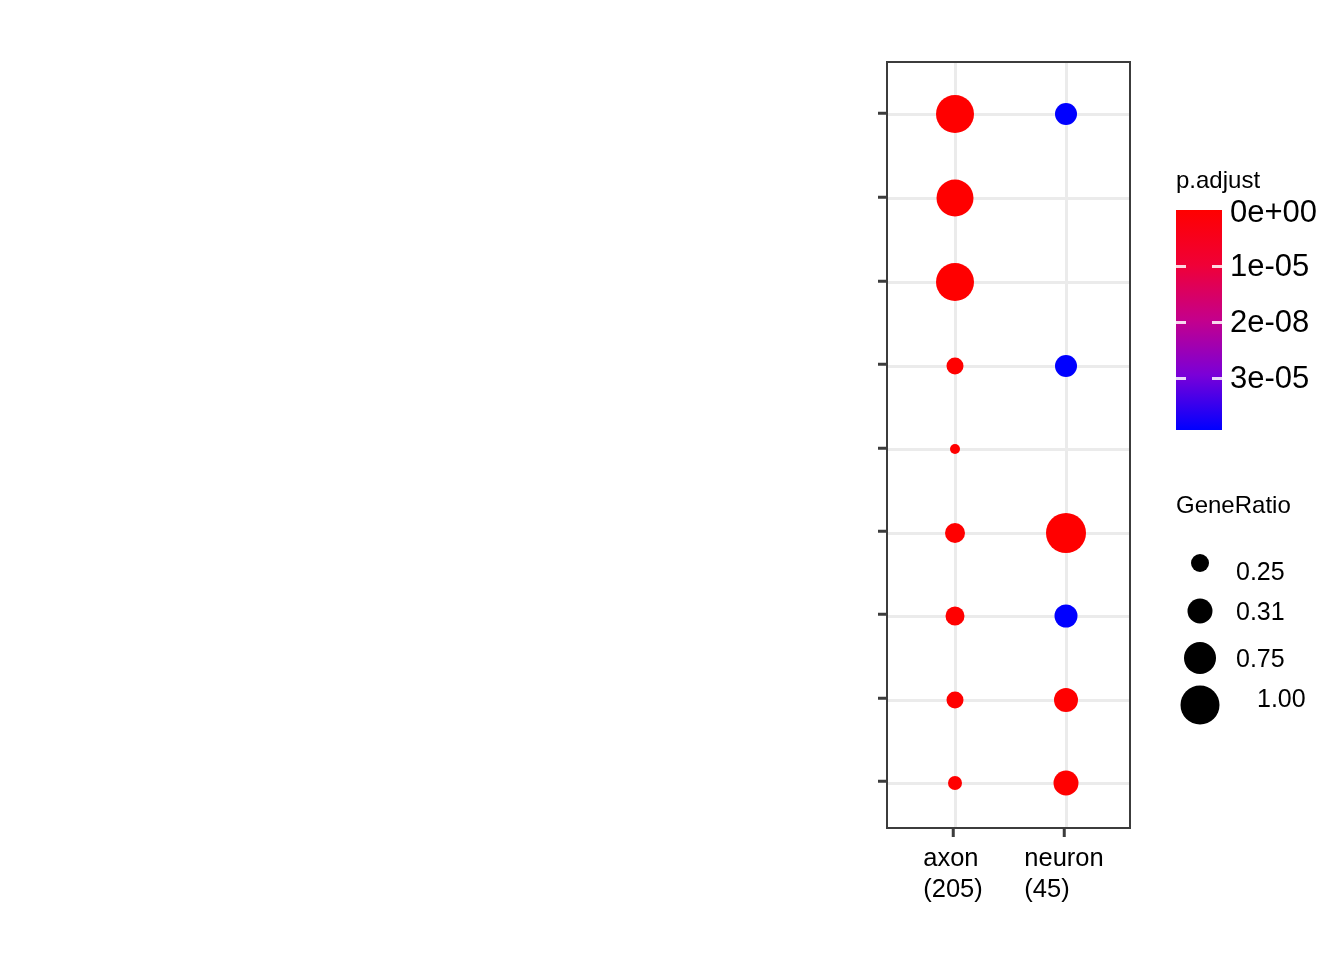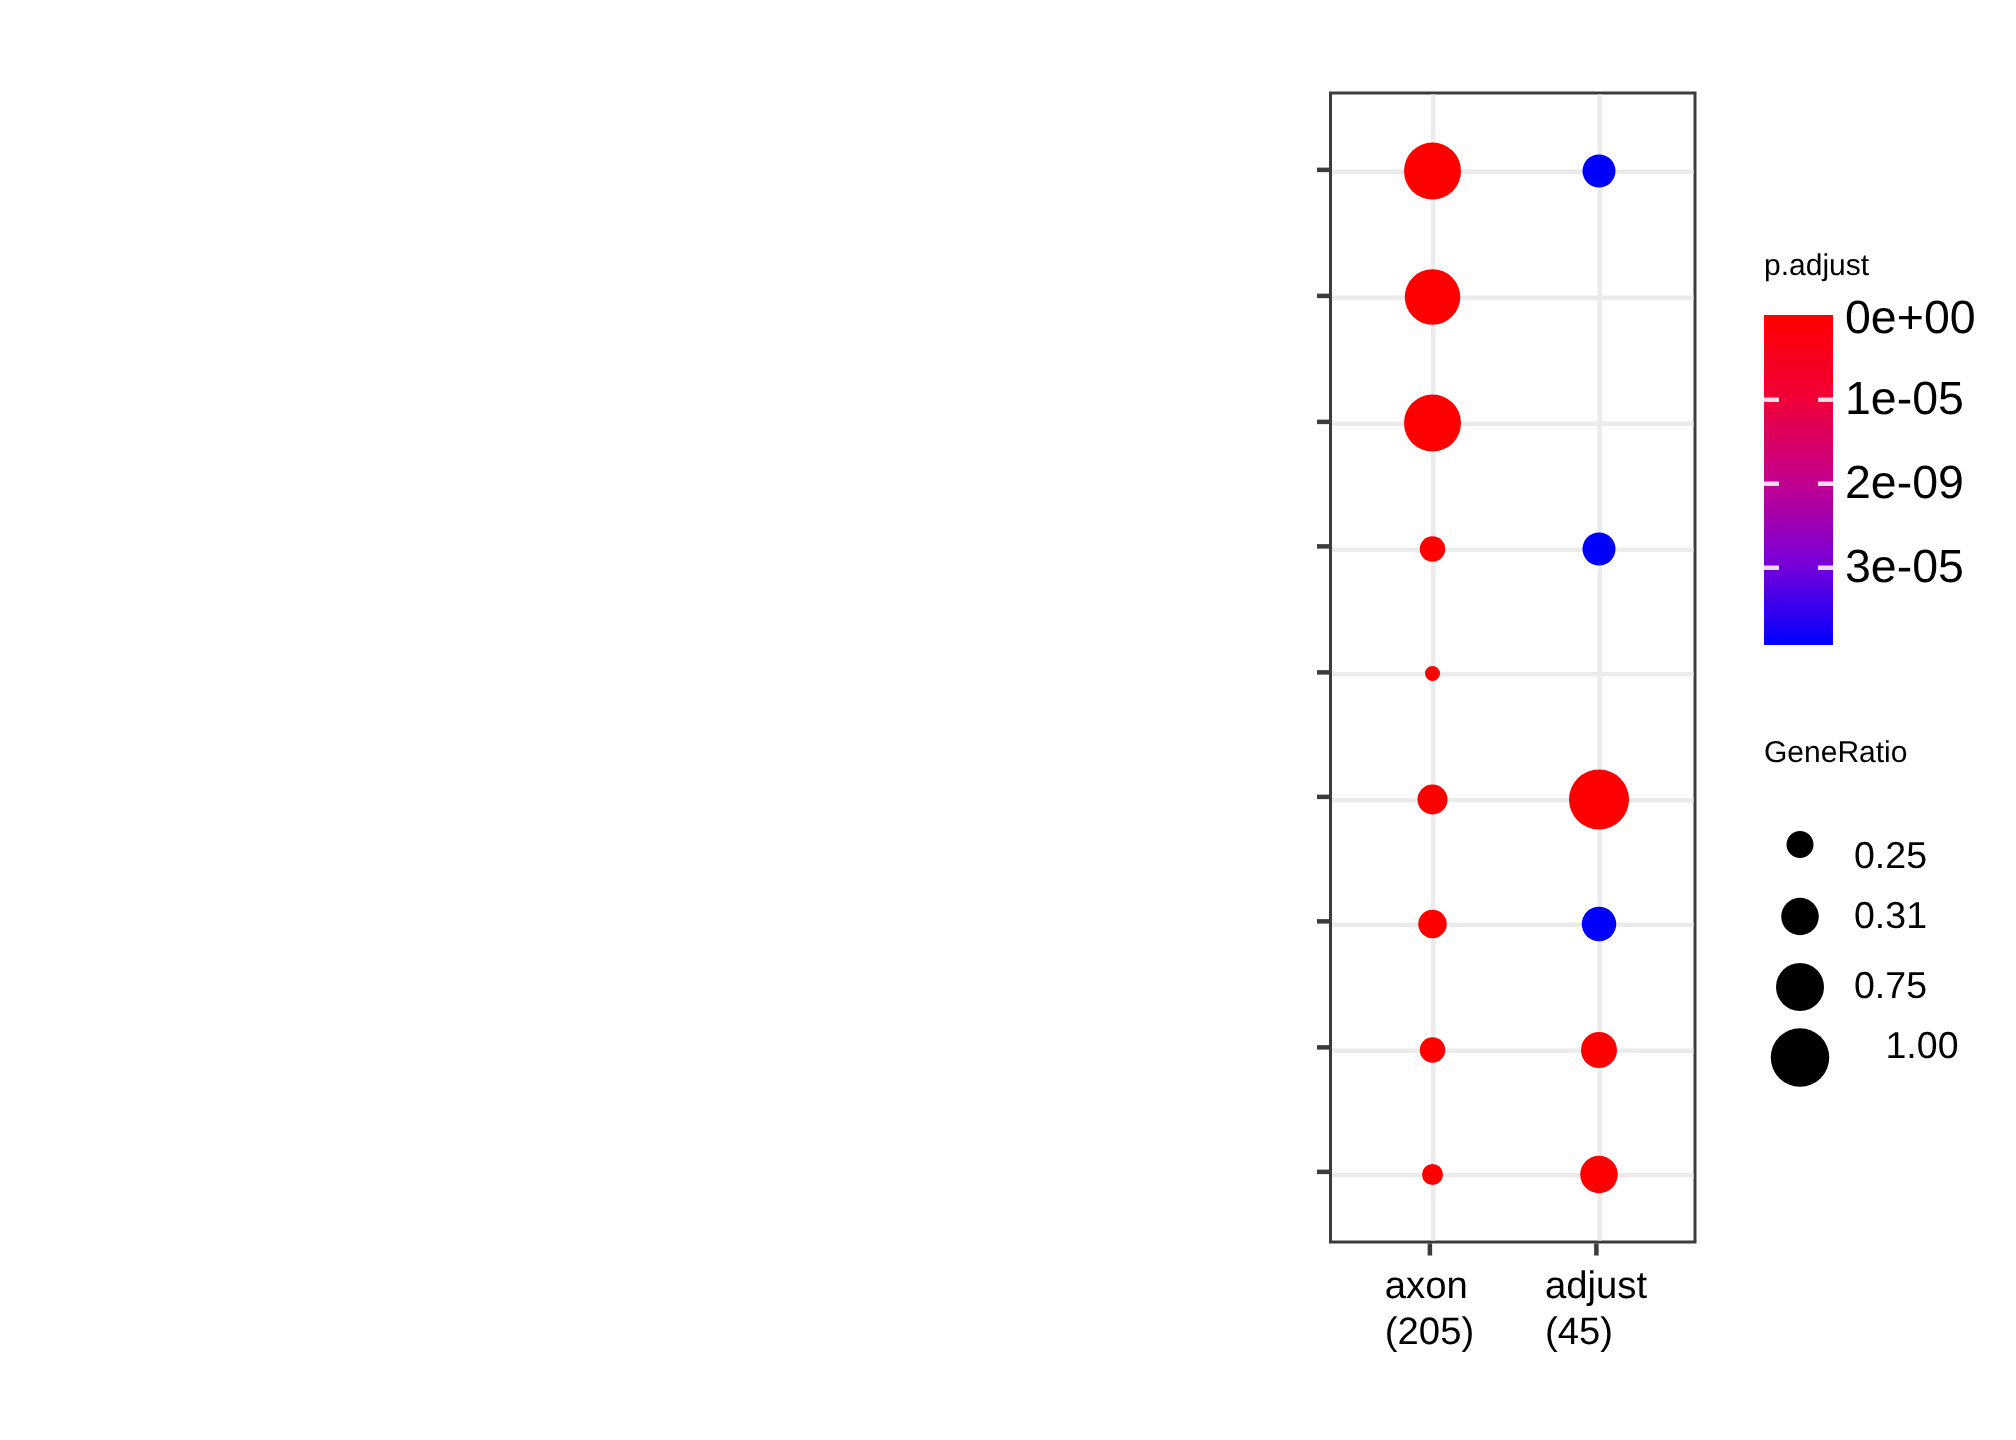--- a/index.html
+++ b/index.html
@@ -71,21 +71,21 @@
     top: 842px;
     white-space: nowrap;
     font-size: 25.5px;
     line-height: 1.22;
     transform: translateX(-50%);
   }
 
   
   .legend-title {
     position: absolute;
-    font-size: 20px;
+    font-size: 24px;
     white-space: nowrap;
     color: #000000;
   }
   #colorbar {
     position: absolute;
     left: 1176px;
     top: 210px;
     width: 46px;
     height: 220px;
   }
@@ -190,21 +190,21 @@
   <div>
     <div class="xtick" style="left:953px;"></div>
     <div class="xtick" style="left:1064px;"></div>
   </div>
 
   <div class="xlabel" style="left:953px;">
     <div>axon</div>
     <div>(205)</div>
   </div>
   <div class="xlabel" style="left:1064px;">
-    <div>adjust</div>
+    <div>neuron</div>
     <div>(45)</div>
   </div>
 
   <div class="legend-title" style="left:1176px; top:166px;">p.adjust</div>
 
   <div id="colorbar">
     <svg width="46" height="220" style="display:block;">
       <defs>
         <linearGradient id="padjustGrad" x1="0" y1="0" x2="0" y2="1">
           <stop offset="0%" stop-color="#FF0000"></stop>
@@ -219,21 +219,21 @@
     <div class="cb-tick left" style="top:55px;"></div>
     <div class="cb-tick right" style="top:55px;"></div>
     <div class="cb-tick left" style="top:111px;"></div>
     <div class="cb-tick right" style="top:111px;"></div>
     <div class="cb-tick left" style="top:167px;"></div>
     <div class="cb-tick right" style="top:167px;"></div>
   </div>
 
   <div class="cb-label" style="top:212px;">0e+00</div>
   <div class="cb-label" style="top:266px;">1e-05</div>
-  <div class="cb-label" style="top:322px;">2e-09</div>
+  <div class="cb-label" style="top:322px;">2e-08</div>
   <div class="cb-label" style="top:378px;">3e-05</div>
 
   <div class="legend-title" style="left:1176px; top:491px;">GeneRatio</div>
 
   <div class="size-dot" style="left:1200px; top:563px; width:18px; height:18px;"></div>
   <div class="size-label" style="top:571px;">0.25</div>
 
   <div class="size-dot" style="left:1200px; top:611px; width:25px; height:25px;"></div>
   <div class="size-label" style="top:611px;">0.31</div>
 

